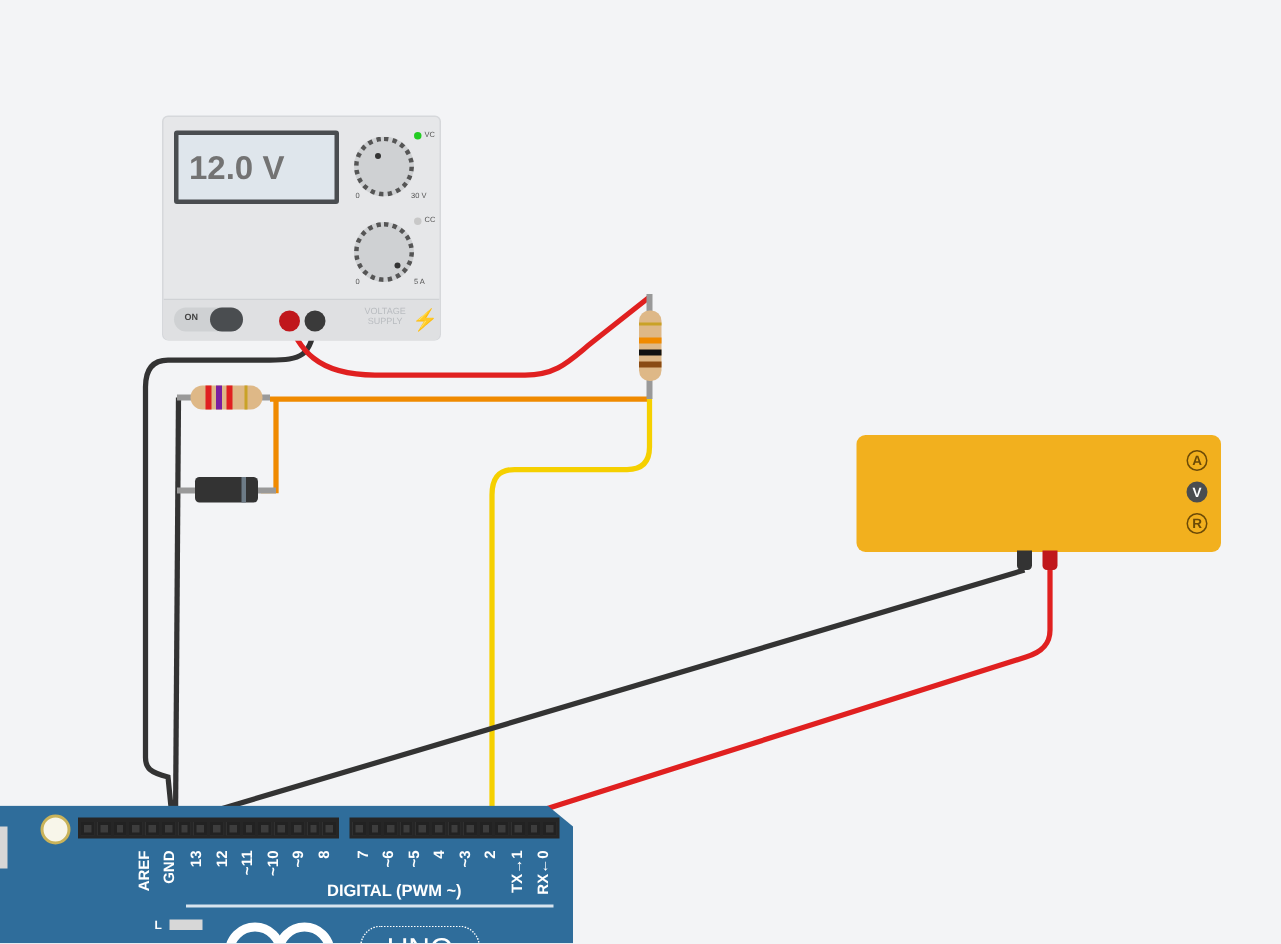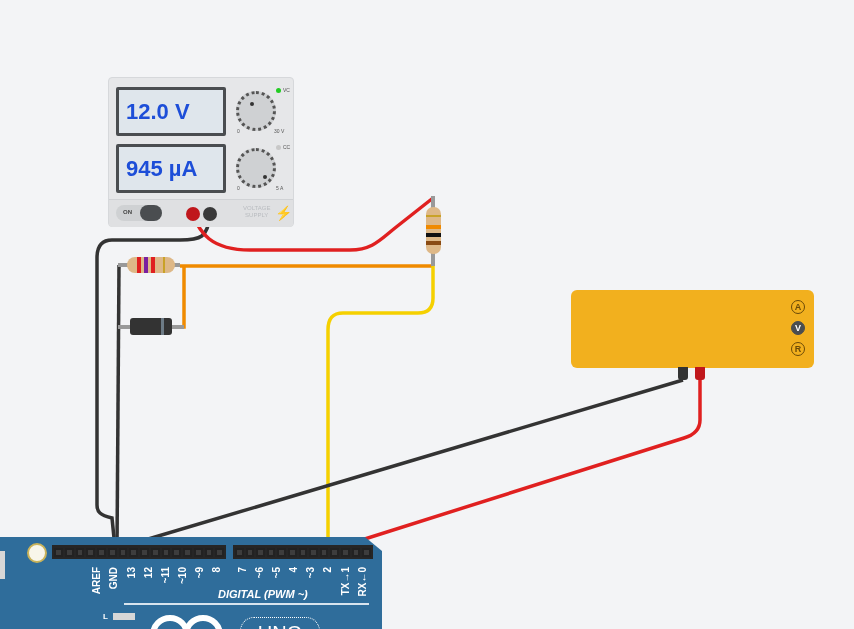--- a/index.html
+++ b/index.html
@@ -1,39 +1,39 @@
 <!DOCTYPE html>
 <html><head>
 <meta charset="utf-8">
 <style>
   html,body{margin:0;padding:0;}
   body{width:854px;height:629px;background:#f3f4f6;position:relative;overflow:hidden;font-family:"Liberation Sans",sans-serif;}
   .abs{position:absolute;}
   
   .psu{left:108px;top:77px;width:186px;height:150px;background:#e6e7e9;border:1px solid #d6d8db;border-radius:4px;box-sizing:border-box;}
   .psu-bottom{left:0;top:121px;width:184px;height:27px;background:#dfe0e2;border-top:1px solid #d0d2d5;border-radius:0 0 4px 4px;}
-  .lcd{background:#dfe6ec;border:3px solid #4a4d50;border-radius:2px;box-sizing:border-box;color:#1d4ed8;font-weight:bold;font-size:22px;padding-left:7px;display:flex;align-items:center;}
+  .lcd{background:#dfe6ec;border:3px solid #4a4d50;border-radius:2px;box-sizing:border-box;color:#737373;font-weight:bold;font-size:22px;padding-left:7px;display:flex;align-items:center;}
   .knob{width:40px;height:40px;border-radius:50%;background:#cfd1d3;border:3px dotted #555;box-sizing:border-box;}
   .knob-dot{width:4px;height:4px;border-radius:50%;background:#333;}
   .tiny{font-size:5px;color:#555;}
   .toggle{width:46px;height:16px;border-radius:8px;background:#cfd1d3;}
   .toggle-knob{width:22px;height:16px;border-radius:8px;background:#4a4d50;right:0;top:0;}
   .toggle-label{font-size:6px;font-weight:bold;color:#444;left:7px;top:4px;}
   .terminal{width:14px;height:14px;border-radius:50%;}
   
   .mm{left:571px;top:290px;width:243px;height:78px;background:#f2b01e;border-radius:6px;}
   .mm-lcd{left:8px;top:9px;width:205px;height:62px;background:#dfe6ec;border:3px solid #4a4d50;border-radius:2px;box-sizing:border-box;color:#4a4d50;font-size:32px;font-weight:bold;display:flex;align-items:center;justify-content:flex-end;padding-right:12px;}
   .mode{width:14px;height:14px;border-radius:50%;border:1.5px solid #6b4a07;box-sizing:border-box;font-size:9px;font-weight:bold;color:#6b4a07;display:flex;align-items:center;justify-content:center;}
   .mode.active{background:#4a4d50;color:#fff;border-color:#4a4d50;}
   
   .uno{left:0;top:537px;width:382px;height:92px;background:#2f6d9b;clip-path:polygon(0 0,365px 0,382px 14px,382px 92px,0 92px);}
   .header-strip{background:#262626;height:14px;display:flex;align-items:center;gap:2px;padding:0 2px;box-sizing:border-box;}
   .pin{width:9px;height:9px;background:#3d3d3d;box-shadow:inset 0 0 0 2px #222;}
   .pinlabel{color:#fff;font-size:10px;font-weight:bold;writing-mode:vertical-rl;transform:rotate(180deg);white-space:nowrap;}
-  .digital{color:#fff;font-size:11px;font-weight:bold;font-style:italic;}
+  .digital{color:#fff;font-size:11px;font-weight:bold;}
 </style>
 </head>
 <body>
 
 <svg class="abs" style="left:0;top:0" width="854" height="629">
 
   <path d="M210,214 C208,238 200,240 180,240 L112,240 C102,240 97,246 97,258 L97,505 C97,512 100,515 112,518 L115,548" stroke="#333" stroke-width="3.5" fill="none"></path>
 
   <path d="M119,265 L117,548" stroke="#333" stroke-width="3.5" fill="none"></path>
 
@@ -43,21 +43,20 @@
 
   <path d="M433,266 L433,298 C433,308 428,313 418,313 L343,313 C333,313 328,318 328,330 L328,548" stroke="#f5d000" stroke-width="3.5" fill="none"></path>
 
   <path d="M683,380 L118,548" stroke="#333" stroke-width="3.5" fill="none"></path>
 
   <path d="M700,380 L700,420 C700,430 694,435 684,438 L330,550" stroke="#e02020" stroke-width="3.5" fill="none"></path>
 </svg>
 
 <div class="abs psu">
   <div class="abs lcd" style="left:7px;top:9px;width:110px;height:49px;">12.0 V</div>
-  <div class="abs lcd" style="left:7px;top:66px;width:110px;height:49px;">945 µA</div>
 
   <div class="abs" style="left:167px;top:10px;width:5px;height:5px;border-radius:50%;background:#22cc22;"></div>
   <div class="abs tiny" style="left:174px;top:9px;">VC</div>
   <div class="abs knob" style="left:127px;top:13px;">
     <div class="abs knob-dot" style="left:11px;top:8px;"></div>
   </div>
   <div class="abs tiny" style="left:128px;top:50px;">0</div>
   <div class="abs tiny" style="left:165px;top:50px;">30 V</div>
 
   <div class="abs" style="left:167px;top:67px;width:5px;height:5px;border-radius:50%;background:#c8c8c8;"></div>

